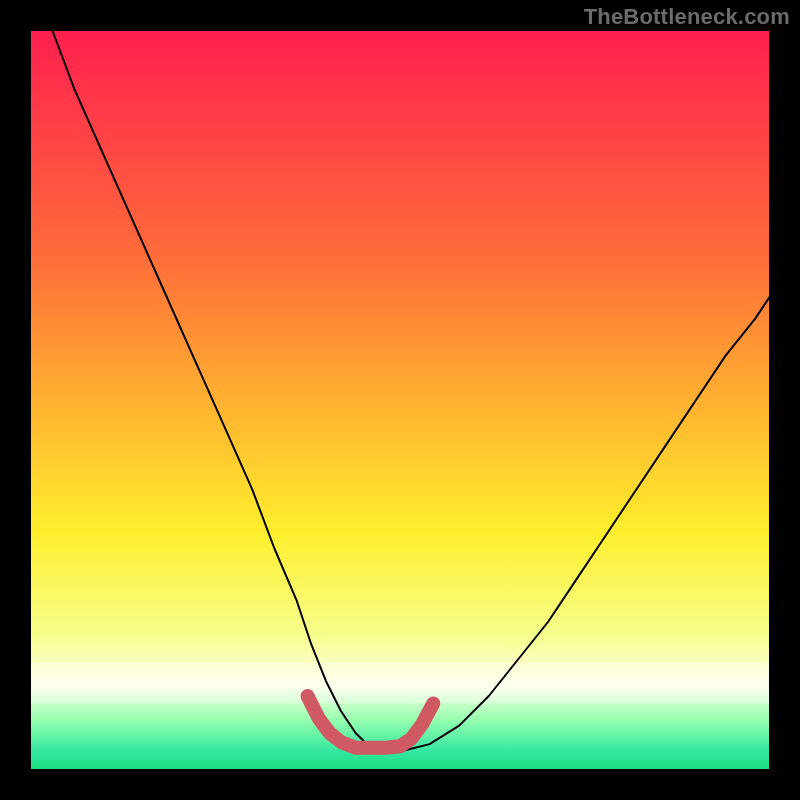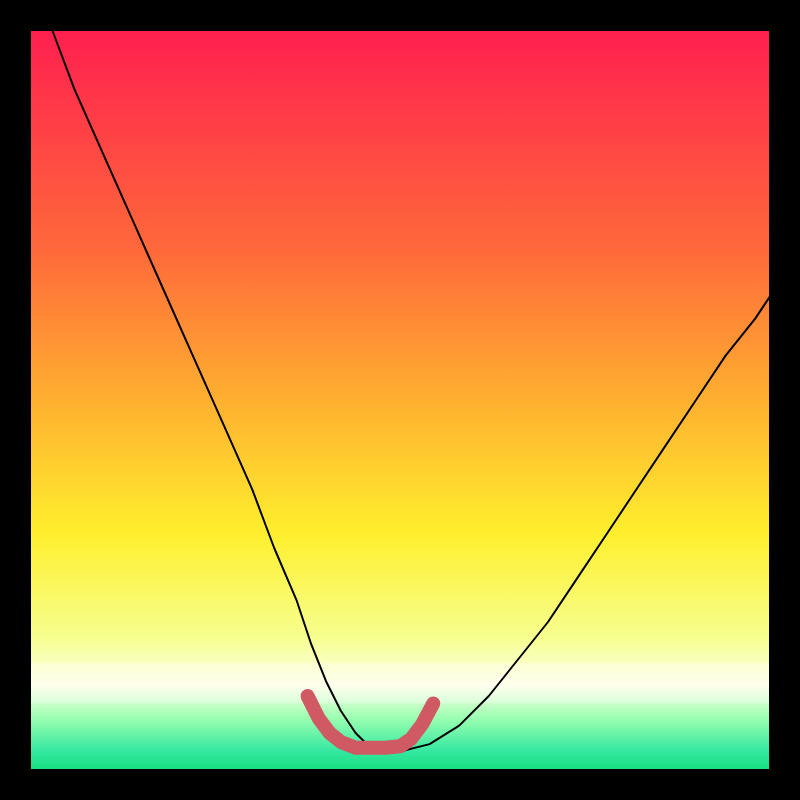--- a/index.html
+++ b/index.html
@@ -32,20 +32,21 @@
     position: absolute;
     top: 0;
     left: 0;
     display: block;
   }
 </style>
 </head>
 <body>
 
 <div class="frame">
+  <div class="watermark">TheBottleneck.com</div>
   <svg id="chart-svg" width="800" height="800" viewBox="0 0 800 800">
       <defs>
         <linearGradient id="bg" x1="0" y1="0" x2="0" y2="1">
           <stop offset="0%" stop-color="#ff1f4f"></stop>
           <stop offset="30%" stop-color="#ff6a3a"></stop>
           <stop offset="50%" stop-color="#ffb030"></stop>
           <stop offset="68%" stop-color="#ffef2d"></stop>
           <stop offset="82%" stop-color="#f6ff8e"></stop>
           <stop offset="88.5%" stop-color="#ffffe8"></stop>
           <stop offset="93%" stop-color="#9bffb0"></stop>

